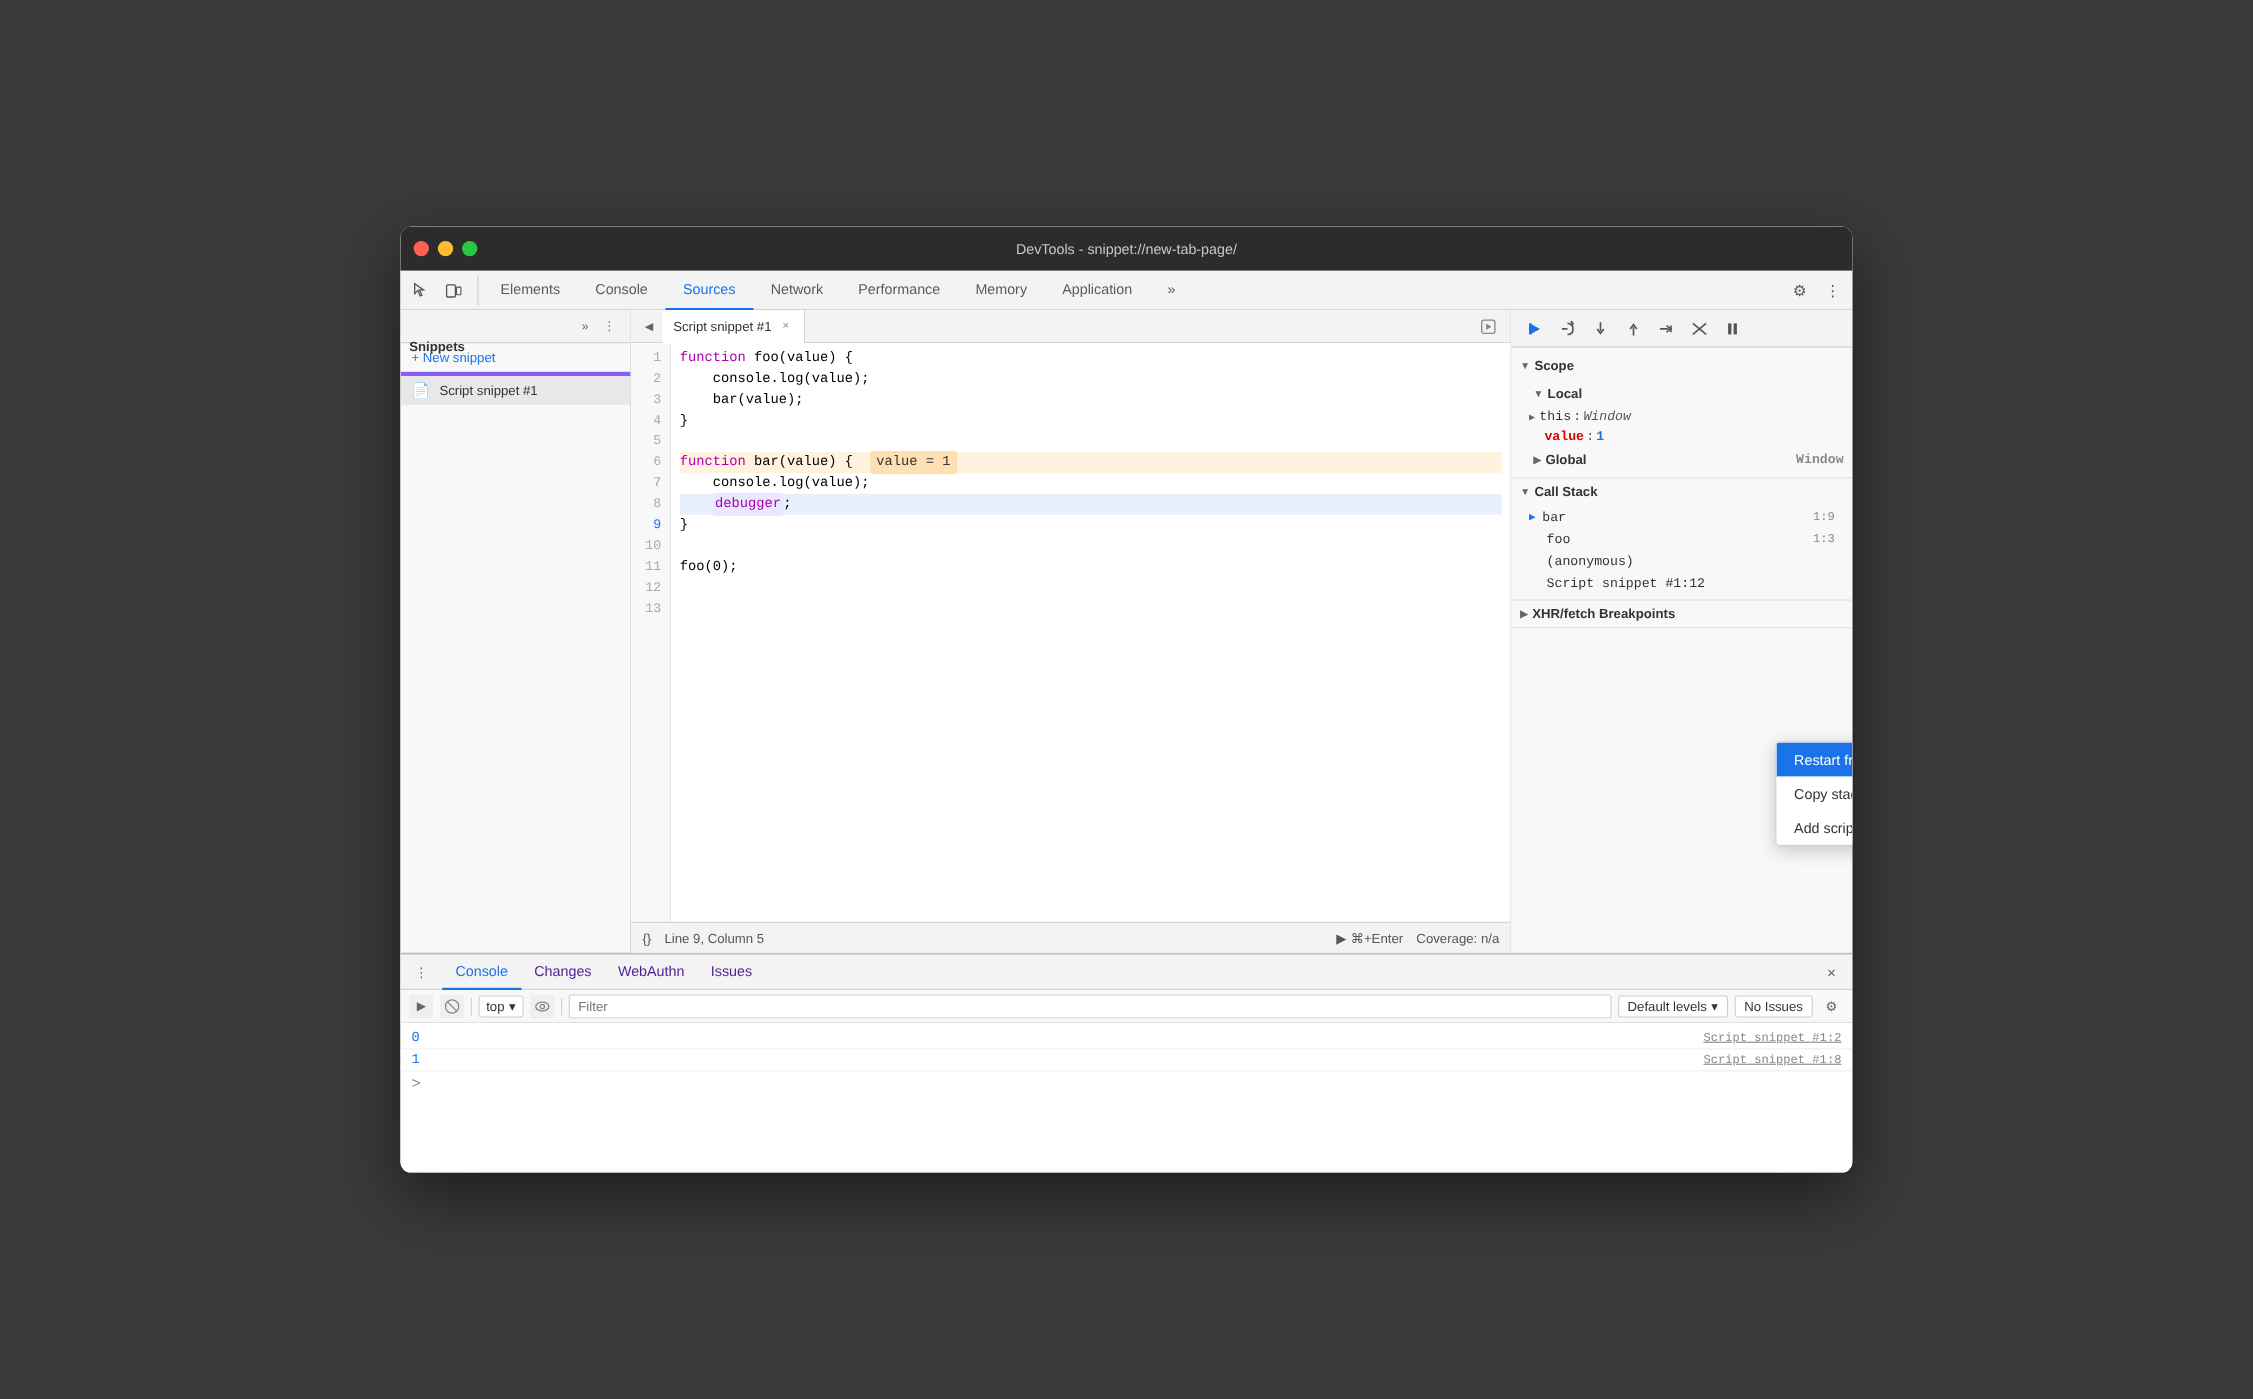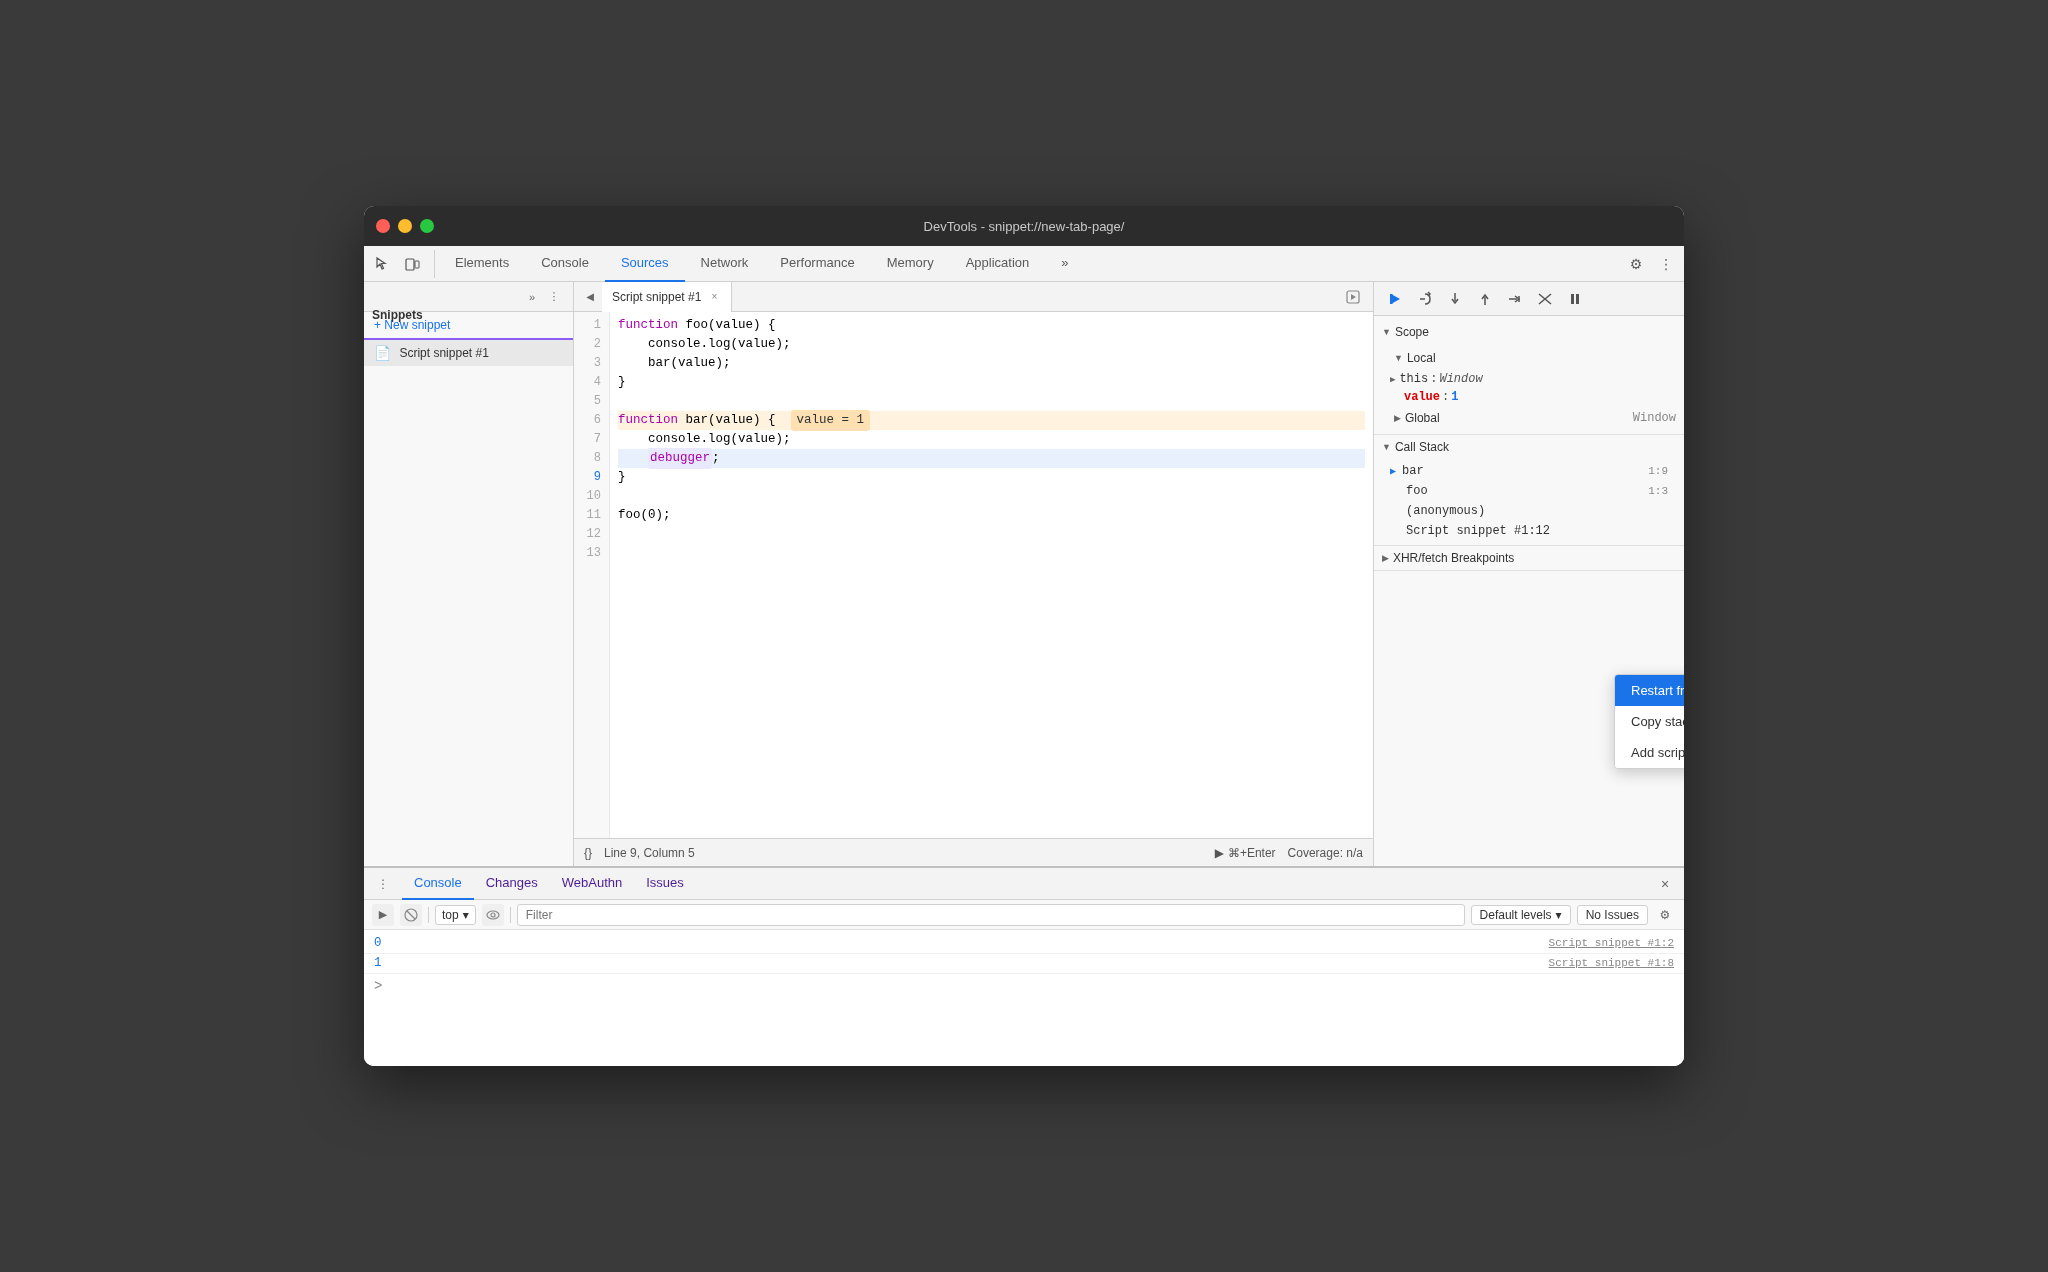--- a/index.html
+++ b/index.html
@@ -160,21 +160,21 @@
       border-radius: 3px;
     }
     .new-snippet {
       display: flex;
       align-items: center;
       gap: 6px;
       padding: 6px 10px;
       font-size: 12px;
       color: #1a73e8;
       cursor: pointer;
-      border-bottom: 2px solid #8b5cf6;
+      border-bottom: 4px solid #8b5cf6;
     }
     .snippet-item {
       display: flex;
       align-items: center;
       gap: 8px;
       padding: 5px 10px;
       font-size: 12px;
       color: #333;
       cursor: pointer;
       background: #e8e8e8;
@@ -360,21 +360,21 @@
       padding: 4px 0;
     }
     .panel-section {
       border-bottom: 1px solid #e0e0e0;
     }
     .panel-section-header {
       display: flex;
       align-items: center;
       padding: 4px 8px;
       font-size: 12px;
-      font-weight: 400;
+      font-weight: 700;
       color: #333;
       cursor: pointer;
       height: 24px;
     }
     .triangle {
       display: inline-block;
       margin-right: 4px;
       color: #666;
       font-size: 9px;
     }

